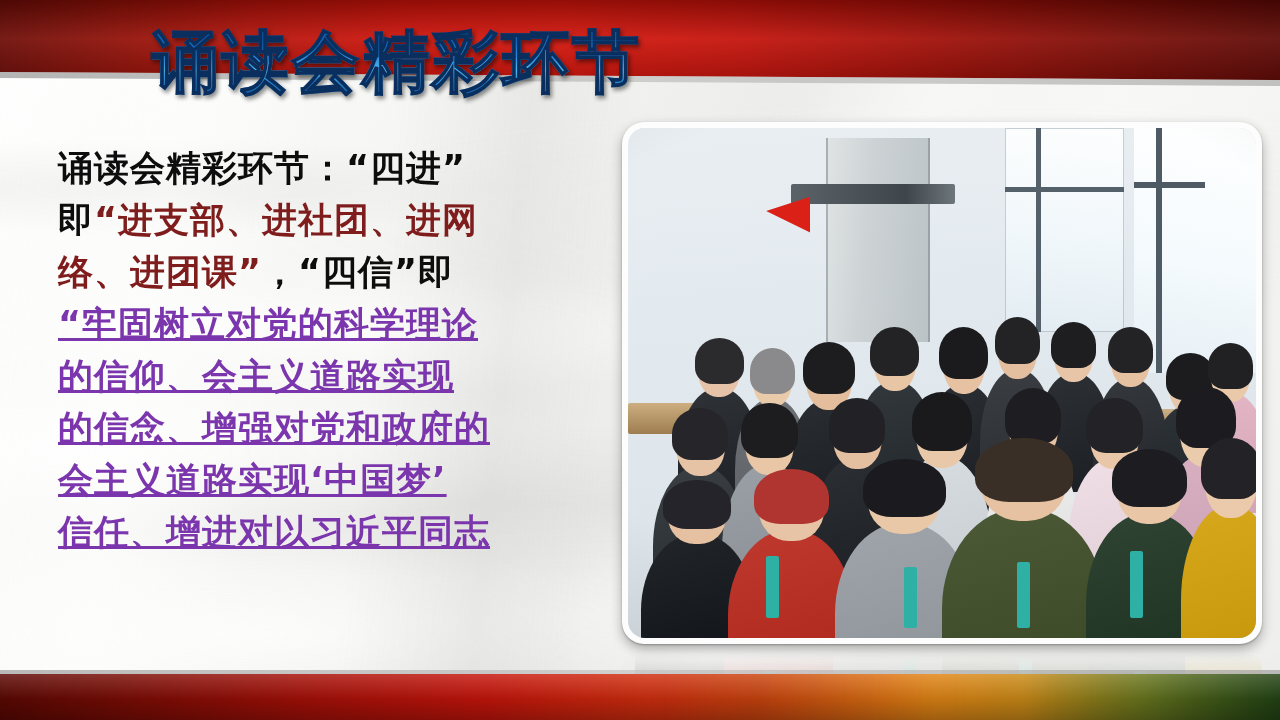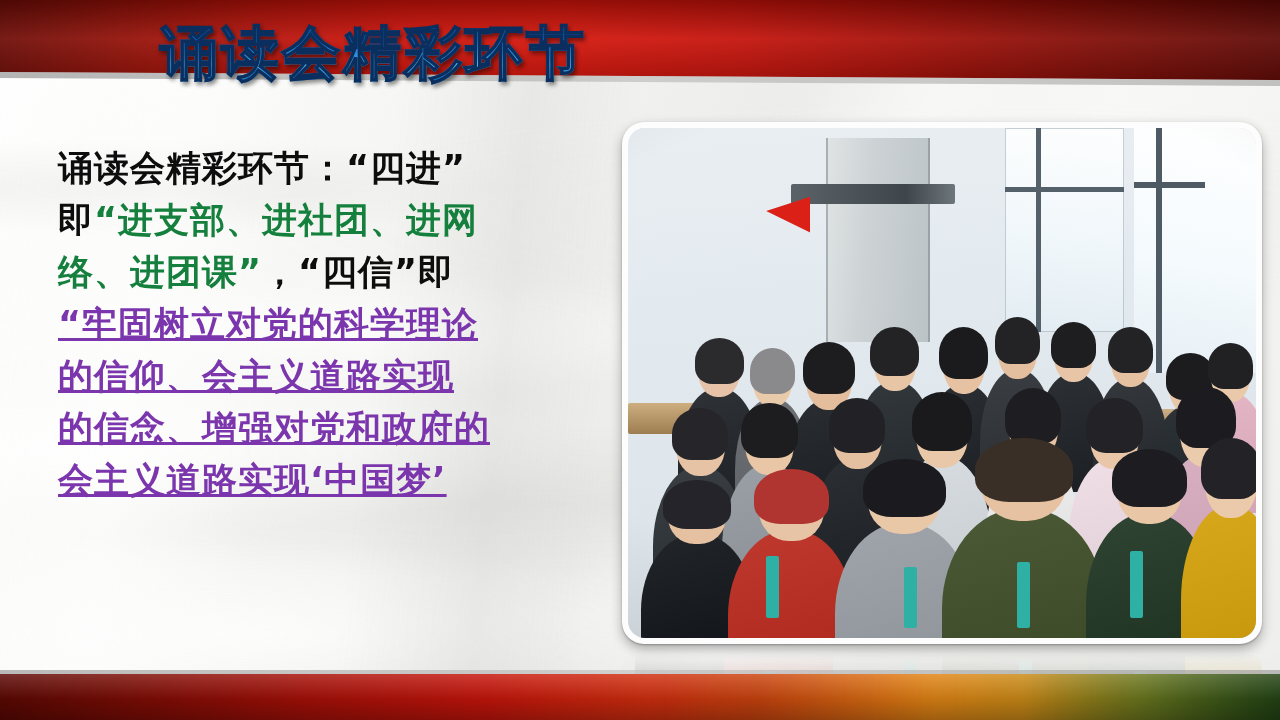--- a/index.html
+++ b/index.html
@@ -68,27 +68,27 @@
     position: absolute;
     left: 0; top: 0;
     width: 1280px; height: 96px;
     clip-path: polygon(0 72px, 1280px 80px, 1280px 86px, 0 78px);
     background: linear-gradient(90deg, rgba(120,120,120,.55), rgba(170,170,170,.5), rgba(140,140,140,.5));
   }
 
   
   .title {
     position: absolute;
-    left: 160px;
+    left: 152px;
     top: 28px;
-    font-size: 58px;
+    font-size: 67px;
     line-height: 1.02;
     letter-spacing: 3px;
     font-weight: 700;
-    font-family: Liberation Mono, monospace;
+    font-family: Liberation Sans, sans-serif;
     white-space: nowrap;
     background: linear-gradient(180deg,
       #0f4f96 0%, #1668c0 22%, #2e8fdd 45%, #52b7ef 62%, #2b86cf 80%, #0e5ba3 100%);
     -webkit-background-clip: text;
     background-clip: text;
     color: transparent;
     -webkit-text-stroke: 1.6px #0a2f5e;
     paint-order: stroke fill;
     filter: drop-shadow(2px 3px 2px rgba(0,0,0,.45));
   }
@@ -105,21 +105,21 @@
     line-height: 52px;
     letter-spacing: 1px;
     text-align: justify;
     text-justify: inter-character;
   }
   .body-text .ln {
     display: block;
     white-space: nowrap;
   }
   .t-black  { color: #0d0d0d; }
-  .t-orange { color: #15803d; }
+  .t-orange { color: #7f1d1d; }
   .t-purple { color: #7b36ad; text-decoration: underline; }
   .t-dim    { color: #3a3a3a; font-weight: 400; }
 
   
   .photo-frame {
     position: absolute;
     left: 622px;
     top: 122px;
     width: 640px;
     height: 522px;
@@ -285,20 +285,23 @@
       <span class="t-purple">“牢固树立对党的科学理论</span>
     </span>
     <span class="ln">
       <span class="t-purple">的信仰、会主义道路实现</span>
     </span>
     <span class="ln">
       <span class="t-purple">的信念、增强对党和政府的</span>
     </span>
     <span class="ln">
       <span class="t-purple">会主义道路实现‘中国梦’</span>
+    </span>
+    <span class="ln">
+      <span class="t-purple">信任、增进对以习近平同志</span>
     </span>
   </div>
 
   <div class="photo-frame">
     <div class="photo ph-blur" id="photo-scene">
       <div class="ph-wall"></div>
       <div class="ph-window"></div>
       <div class="ph-window2"></div>
       <div class="ph-door"></div>
       <div class="ph-beam"></div>

